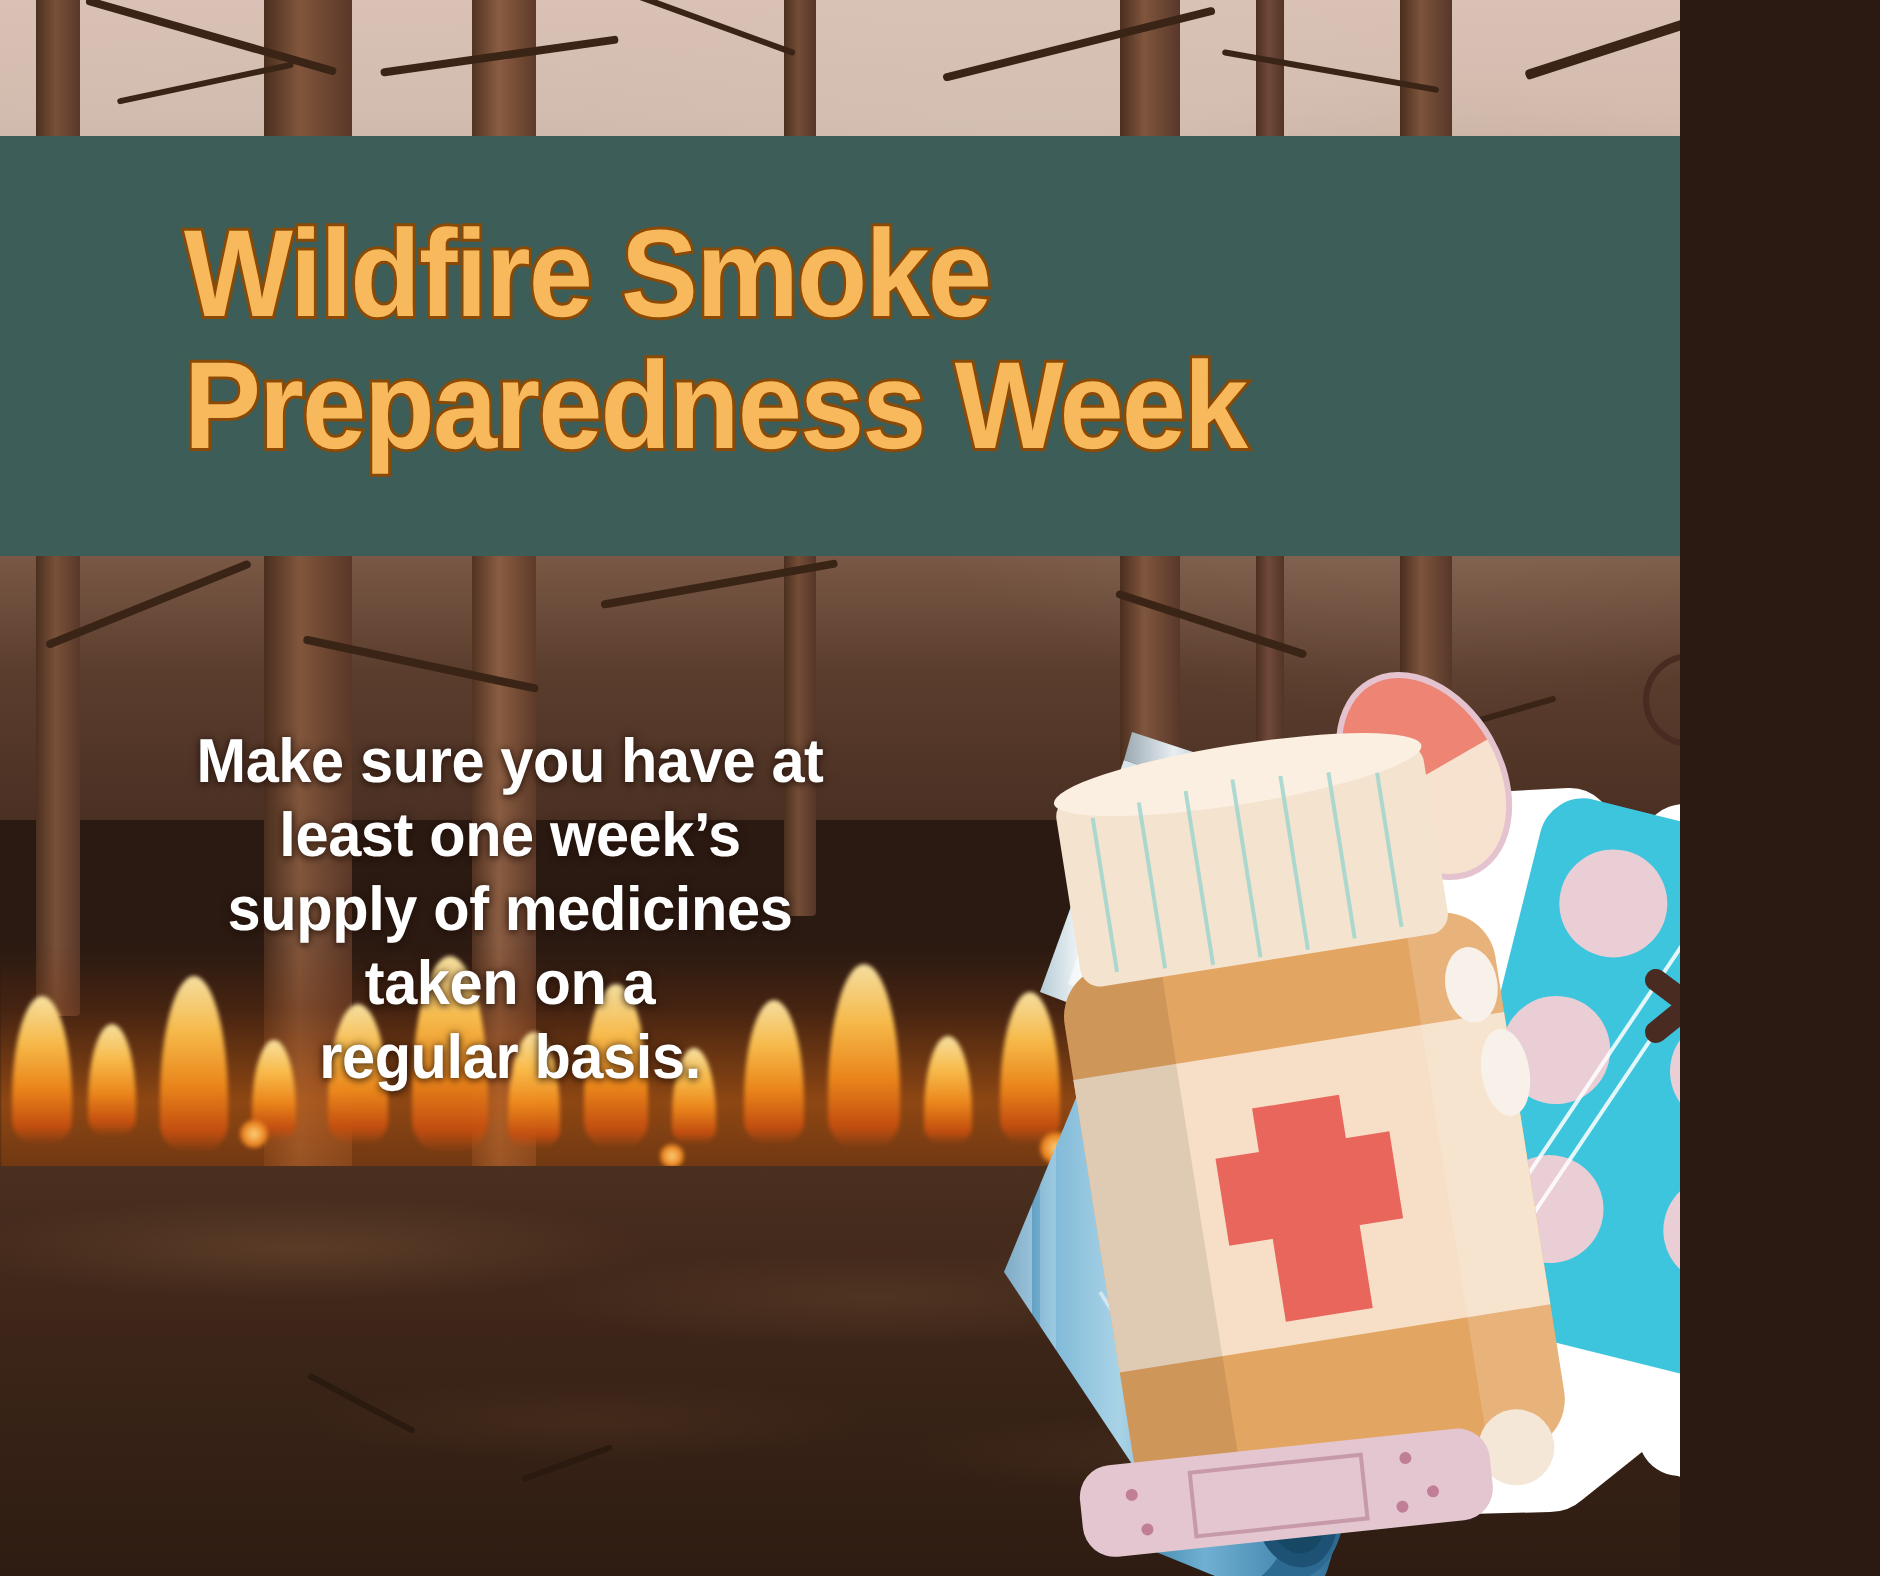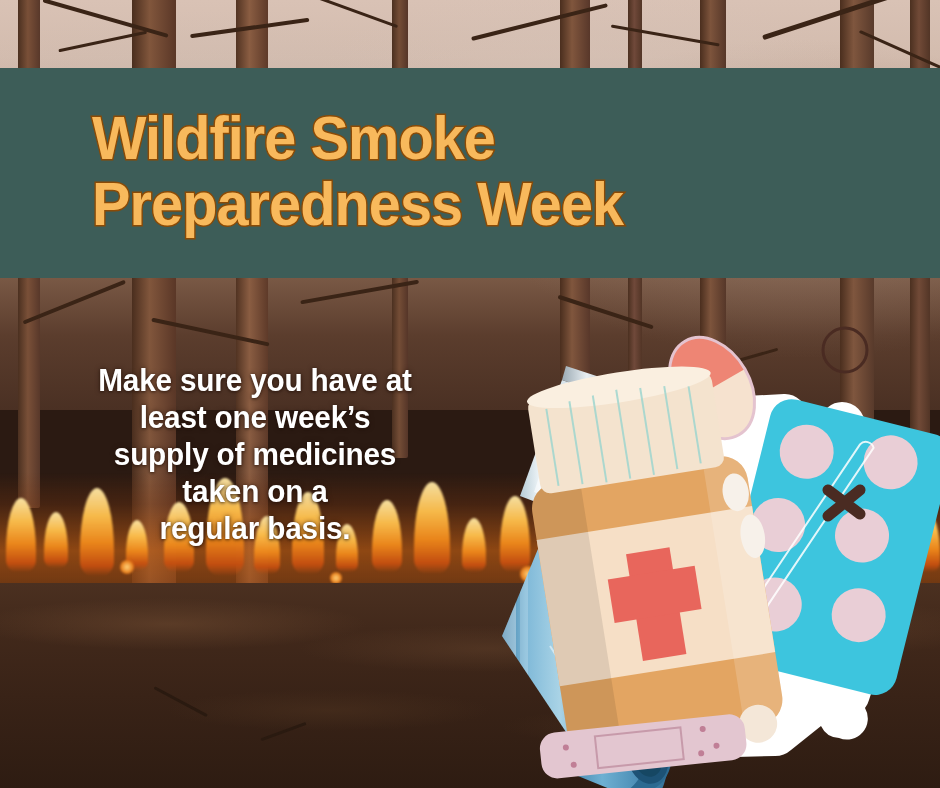--- a/index.html
+++ b/index.html
@@ -1,21 +1,21 @@
 <!DOCTYPE html>
 <html><head>
 <meta charset="utf-8">
 <style>
   * { margin:0; padding:0; box-sizing:border-box; }
   html,body { width:940px; height:788px; overflow:hidden; background:#2b1a12; }
   body { font-family:"Liberation Sans", sans-serif; }
 
   .poster{
     position:relative;
-    width:940px; height:788px;
+    width:840px; height:788px;
     overflow:hidden;
   }
 
   
   .bg{ position:absolute; inset:0; overflow:hidden; }
 
   .bg-sky{
     position:absolute; left:0; top:0; width:100%; height:52%;
     background:
       linear-gradient(180deg,

